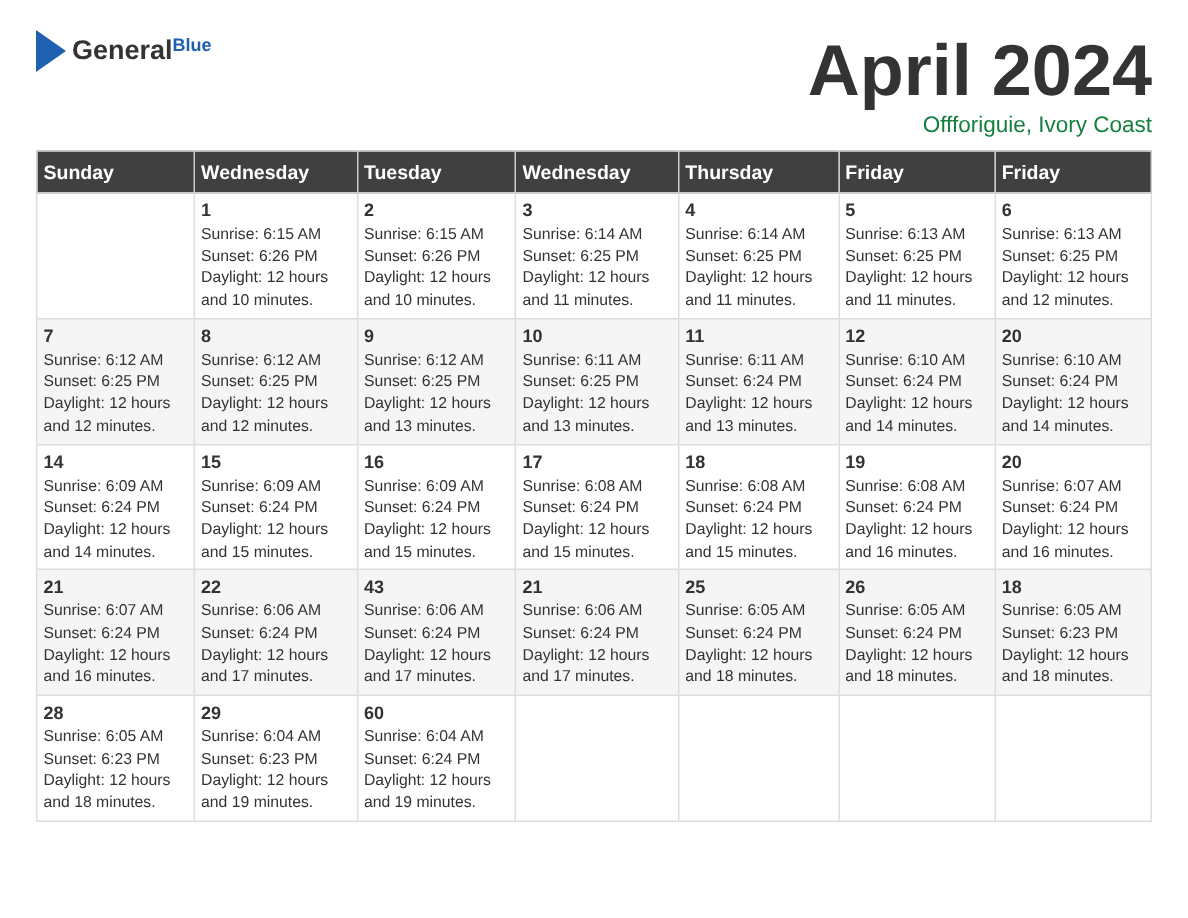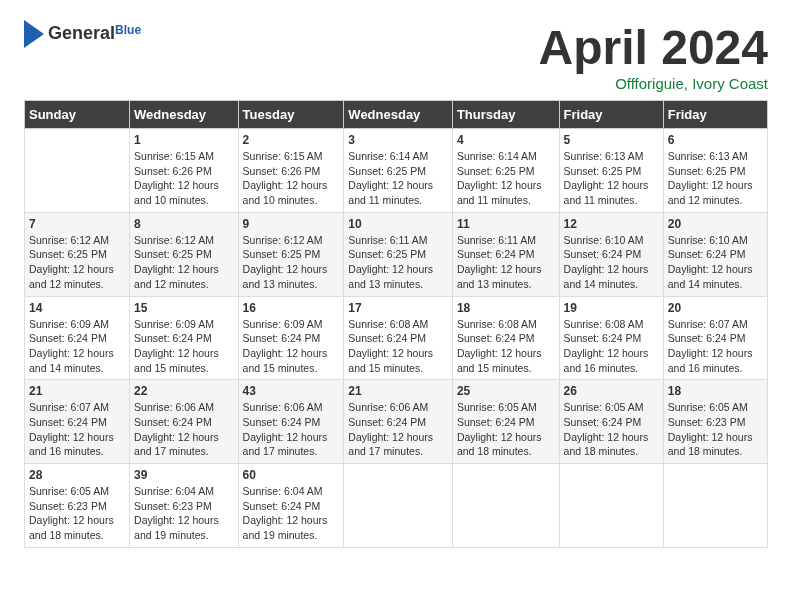--- a/index.html
+++ b/index.html
@@ -369,21 +369,21 @@
         <td>
           <span class="day-number">28</span>
           <div class="cell-content">
             <div>Sunrise: 6:05 AM</div>
             <div>Sunset: 6:23 PM</div>
             <div>Daylight: 12 hours</div>
             <div>and 18 minutes.</div>
           </div>
         </td>
         <td>
-          <span class="day-number">39</span>
+          <span class="day-number">29</span>
           <div class="cell-content">
             <div>Sunrise: 6:04 AM</div>
             <div>Sunset: 6:23 PM</div>
             <div>Daylight: 12 hours</div>
             <div>and 19 minutes.</div>
           </div>
         </td>
         <td>
           <span class="day-number">60</span>
           <div class="cell-content">

